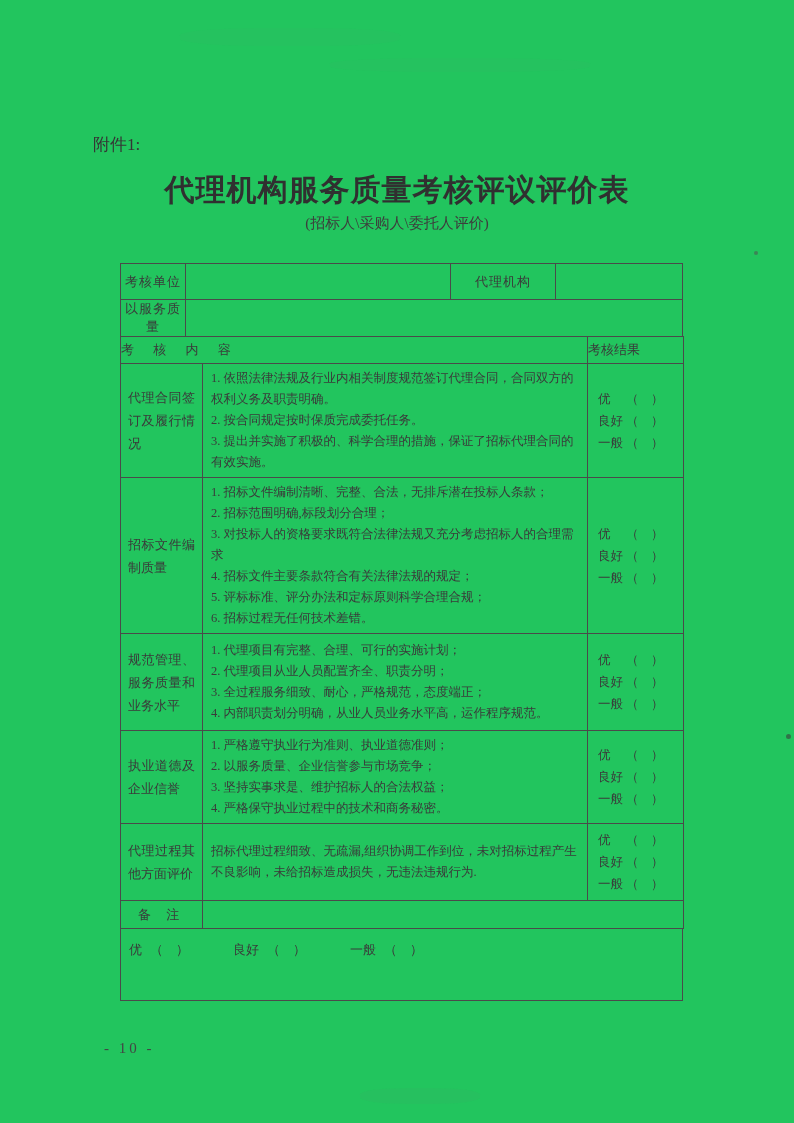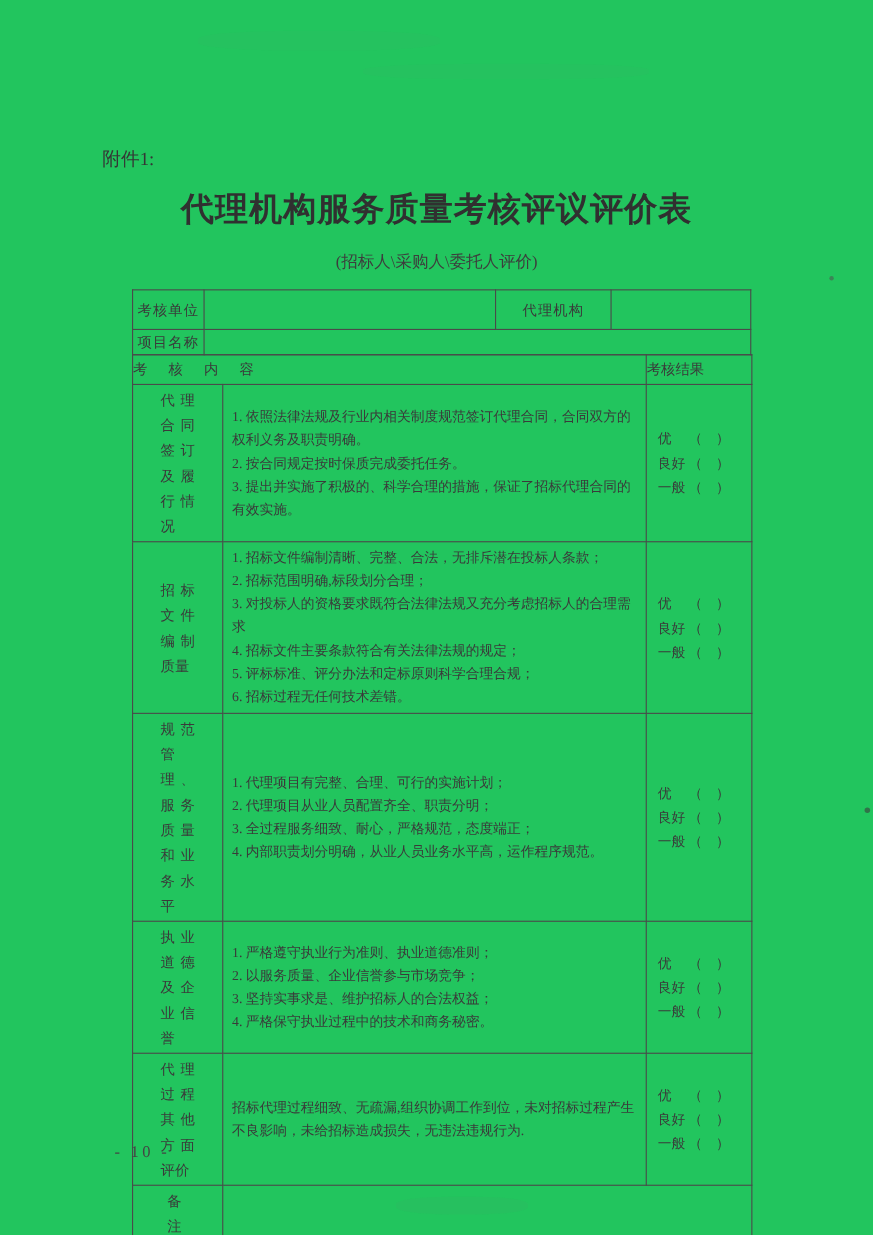--- a/index.html
+++ b/index.html
@@ -6,32 +6,32 @@
   .page {
     position:relative; width:794px; height:1123px; margin:0 auto;
     background:#22c55e; color:#3a3a3a; overflow:hidden;
     font-family:"Liberation Serif","DejaVu Serif",serif;
   }
   .attachment { position:absolute; left:93px; top:133px; font-size:17px; color:#353535; }
   .title {
     position:absolute; left:0; right:0; top:170px; margin:0;
     text-align:center; font-size:30px; font-weight:bold; color:#303030; letter-spacing:1px;
   }
-  .subtitle { position:absolute; left:0; right:0; top:229px; text-align:center; font-size:15px; color:#3d3d3d; }
+  .subtitle { position:absolute; left:0; right:0; top:214px; text-align:center; font-size:15px; color:#3d3d3d; }
 
   .form { position:absolute; left:120px; top:263px; width:563px; }
   table { border-collapse:collapse; table-layout:fixed; width:563px; }
   td { border:1px solid #4a4a4a; font-size:13px; padding:0; vertical-align:middle; color:#3a3a3a; }
   .main-tbl { margin-top:-1px; }
 
   .lbl { text-align:center; letter-spacing:1px; }
   .hdr td { text-align:left; }
   .content-hdr { letter-spacing:8px; }
   .cat {
-    padding:2px 25px; line-height:23px; font-size:13px;
+    padding:2px 7px; line-height:23px; font-size:13px;
     text-align:justify; text-justify:inter-character;
   }
   .cat-center { text-align:center; letter-spacing:6px; }
   .content { padding:4px 8px; font-size:12.5px; line-height:21px; }
   .result { padding-left:10px; font-size:12.5px; }
   .rline { display:flex; line-height:22px; }
   .rlabel { width:28px; flex:0 0 28px; }
 
   .footer-box {
     border:1px solid #4a4a4a; margin-top:-1px; height:73px; box-sizing:border-box;
@@ -76,21 +76,21 @@
           <col>
         </colgroup>
       <tbody>
           <tr style="height:36px">
         <td class="lbl">考核单位</td>
         <td></td>
         <td class="lbl">代理机构</td>
         <td></td>
       </tr>
       <tr style="height:23px">
-        <td class="lbl">项目名称</td>
+        <td class="lbl">以服务质量</td>
         <td colspan="3"></td>
       </tr>
     </tbody>
       </table>
 
     <table class="main-tbl">
       <colgroup>
           <col style="width:82px">
           <col style="width:385px">
           <col style="width:96px">

